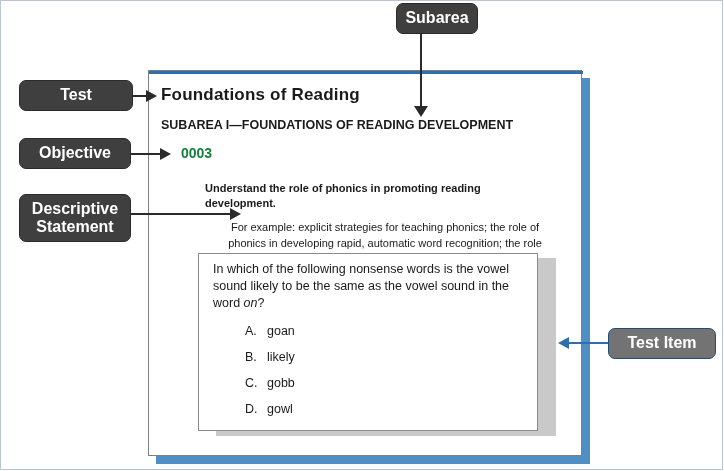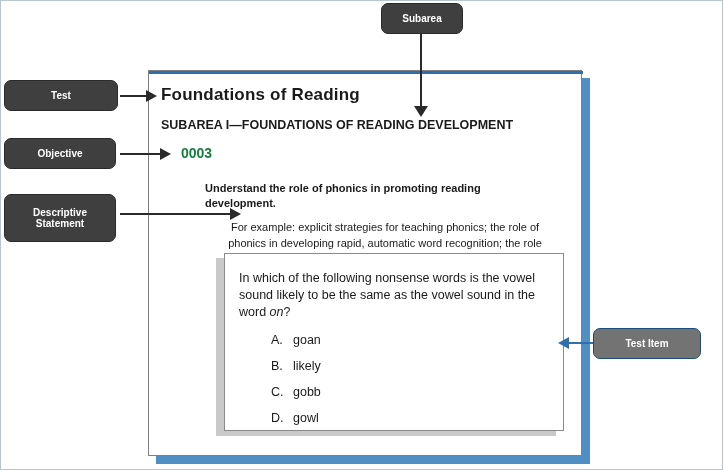--- a/index.html
+++ b/index.html
@@ -25,28 +25,29 @@
   }
 
   
   .callout {
     position: absolute;
     box-sizing: border-box;
     background: #3f3f3f;
     color: #ffffff;
     border: 1px solid #2a2a2a;
     border-radius: 7px;
-    font-size: 10px;
+    font-size: 16px;
     font-weight: bold;
     display: flex;
     align-items: center;
     justify-content: center;
     text-align: center;
     line-height: 1.15;
     padding: 2px 6px;
+    margin-left: 15px;
   }
   #callout-subarea  { left: 381px; top: 3px;   width: 82px;  height: 31px; }
   #callout-test     { left: 4px;   top: 80px;  width: 114px; height: 31px; }
   #callout-objective{ left: 4px;   top: 138px; width: 112px; height: 31px; }
   #callout-descriptive { left: 4px; top: 194px; width: 112px; height: 48px; }
   #callout-testitem {
     left: 593px; top: 328px; width: 108px; height: 31px;
     background: #737373;
     border: 1px solid #1d4d7c;
   }
@@ -173,26 +174,26 @@
 
   
   .item-shadow {
     position: absolute;
     left: 216px; top: 258px;
     width: 340px; height: 178px;
     background: #c9c9c9;
   }
   .item-box {
     position: absolute;
-    left: 224px; top: 253px;
+    left: 198px; top: 253px;
     width: 340px; height: 178px;
     box-sizing: border-box;
     background: #ffffff;
     border: 1px solid #8a8a8a;
-    padding: 16px 14px;
+    padding: 7px 14px;
   }
   .item-stem {
     font-size: 12.5px;
     color: #1a1a1a;
     line-height: 1.35;
   }
   .item-stem i { font-style: italic; }
   .options {
     margin-top: 12px;
     margin-left: 32px;

